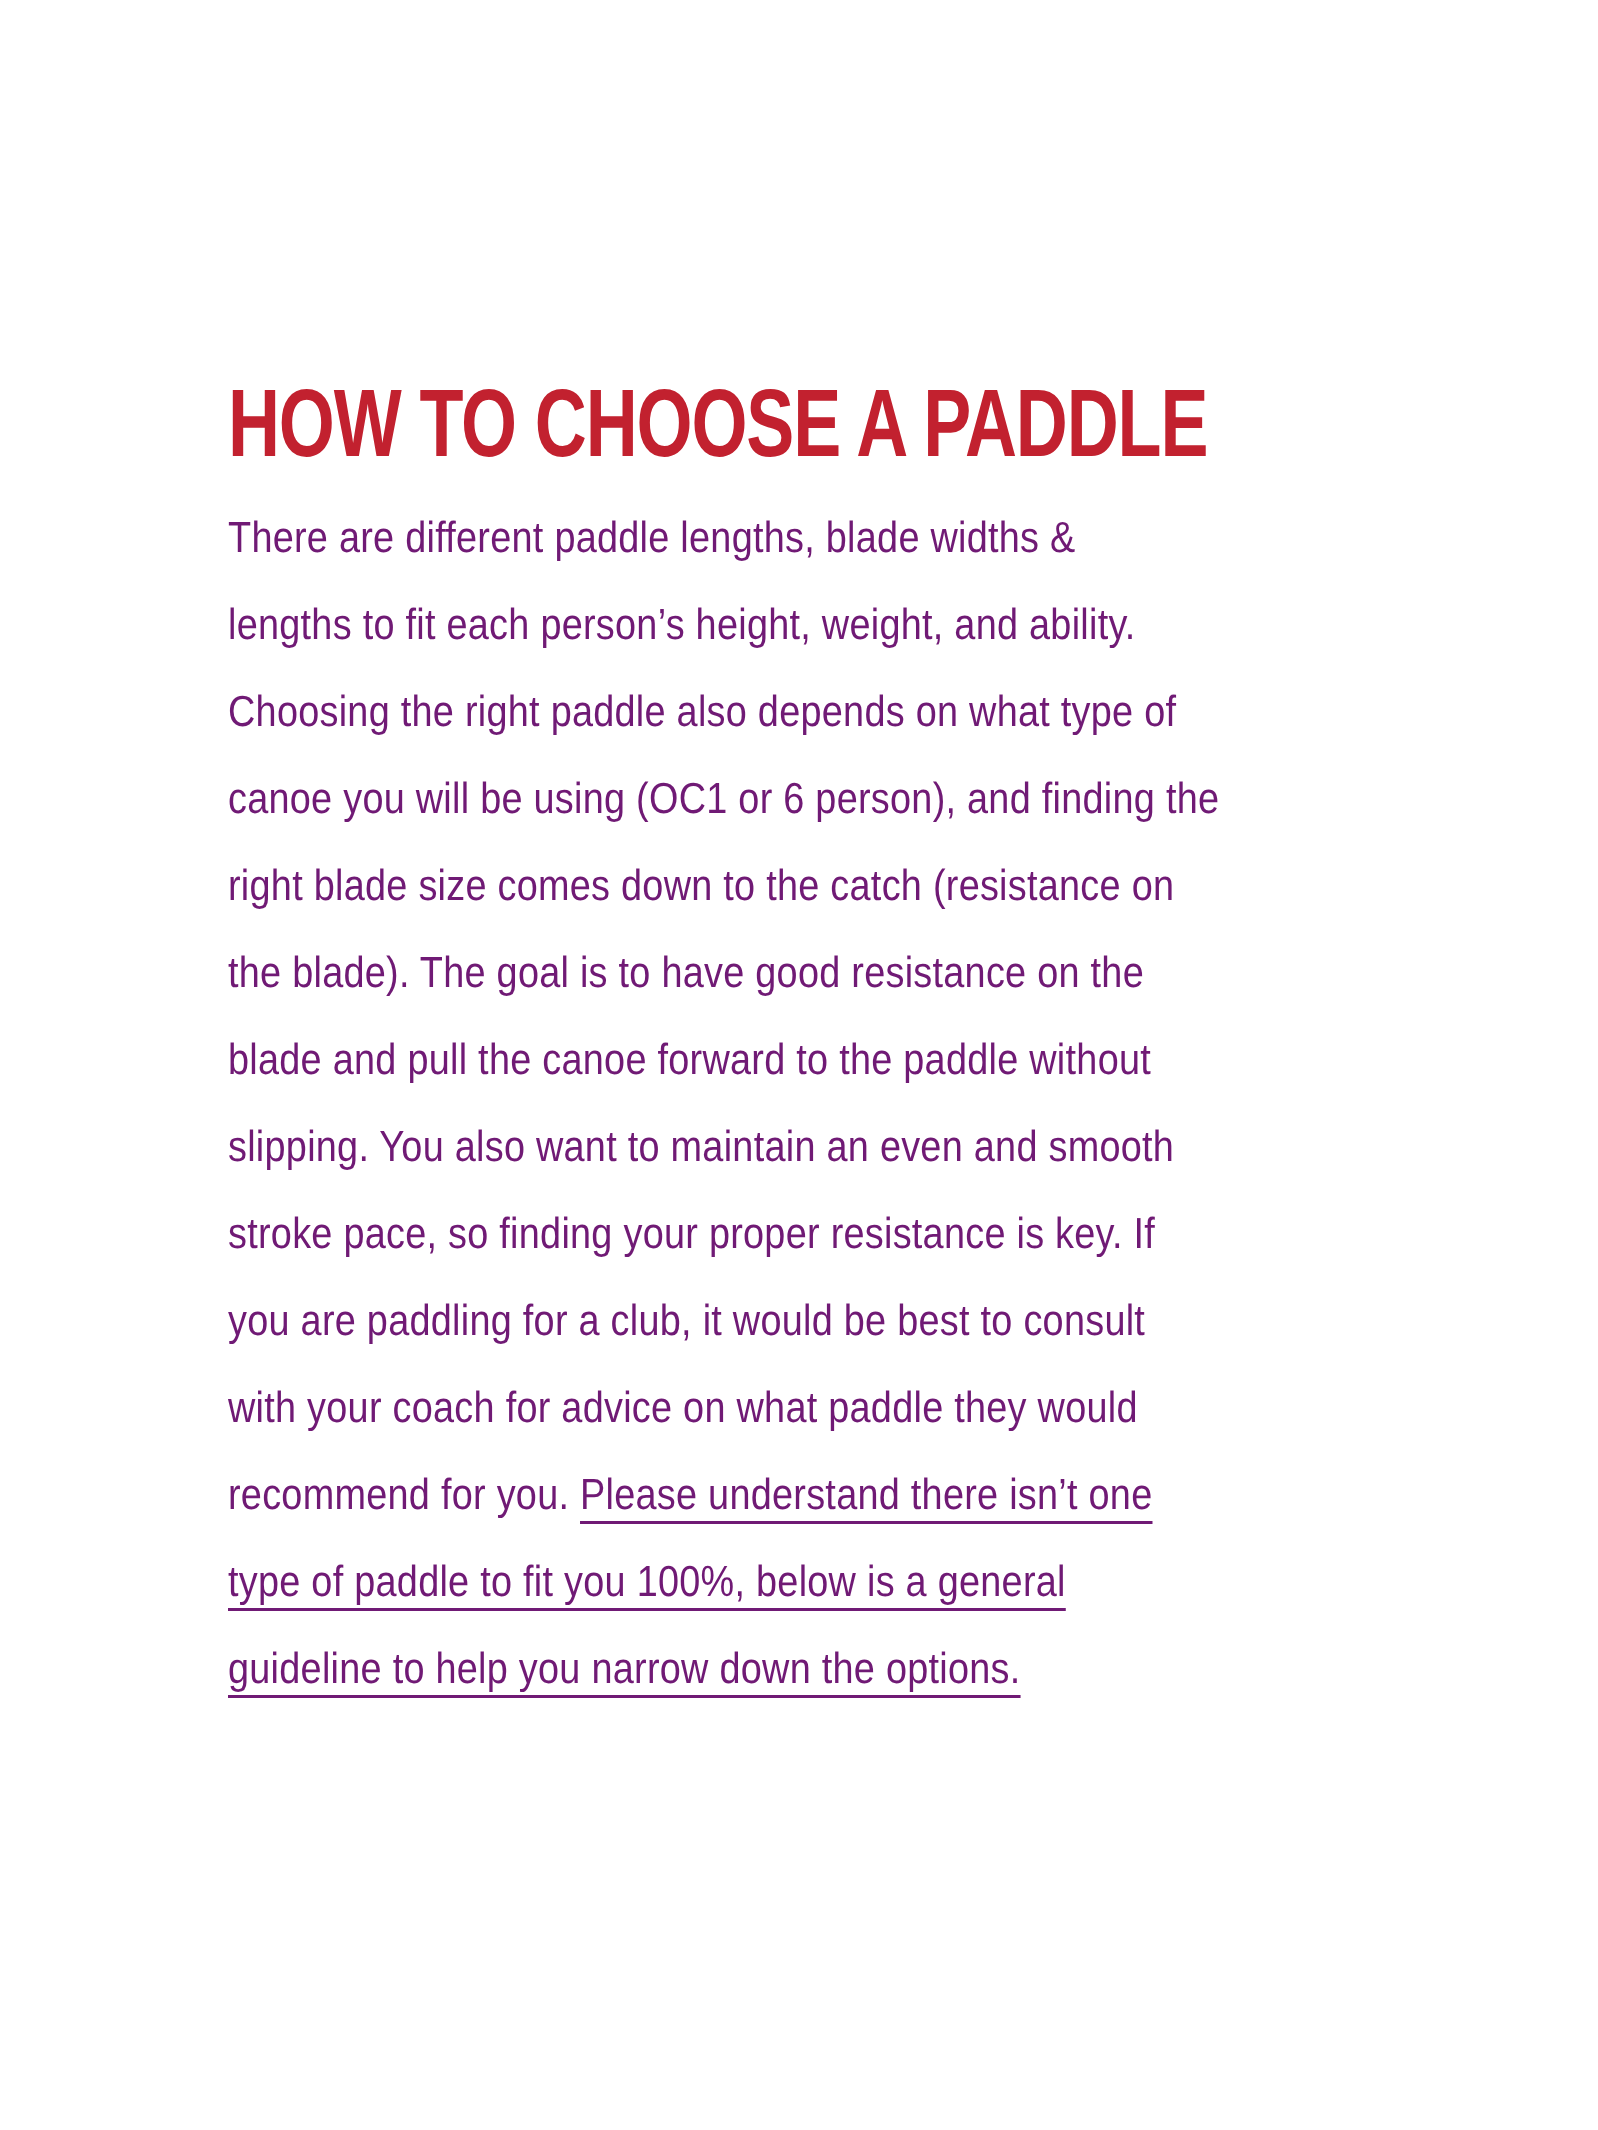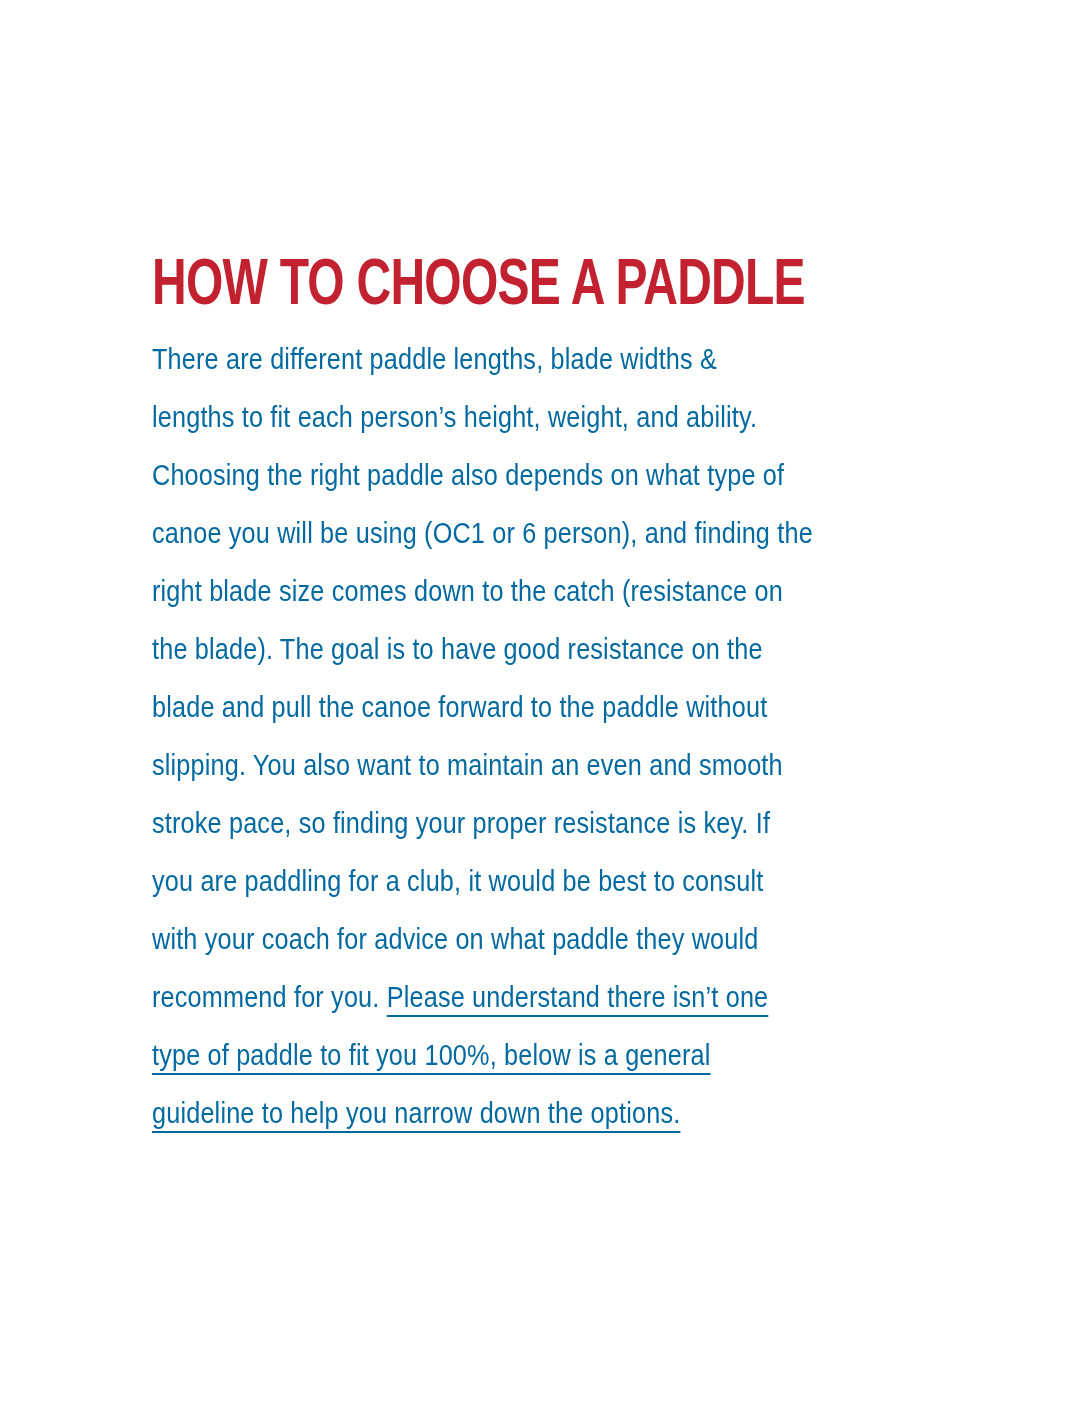--- a/index.html
+++ b/index.html
@@ -53,21 +53,21 @@
     text-decoration-thickness: 2px;
     text-underline-offset: 8px;
   }
 </style>
 </head>
 <body>
 
 <div class="page">
   <div class="content">
     <h1 class="title" style="color: rgb(194, 33, 47);">HOW TO CHOOSE A PADDLE</h1>
-    <div class="article-body" id="article-body" style="color: #0369a1;">
+    <div class="article-body" id="article-body" style="color: #701a75;">
         <div class="line"><span class="">There are different paddle lengths, blade widths &amp;</span></div>
         <div class="line"><span class="">lengths to fit each person’s height, weight, and ability.</span></div>
         <div class="line"><span class="">Choosing the right paddle also depends on what type of</span></div>
         <div class="line"><span class="">canoe you will be using (OC1 or 6 person), and finding the</span></div>
         <div class="line"><span class="">right blade size comes down to the catch (resistance on</span></div>
         <div class="line"><span class="">the blade). The goal is to have good resistance on the</span></div>
         <div class="line"><span class="">blade and pull the canoe forward to the paddle without</span></div>
         <div class="line"><span class="">slipping. You also want to maintain an even and smooth</span></div>
         <div class="line"><span class="">stroke pace, so finding your proper resistance is key. If</span></div>
         <div class="line"><span class="">you are paddling for a club, it would be best to consult</span></div>

